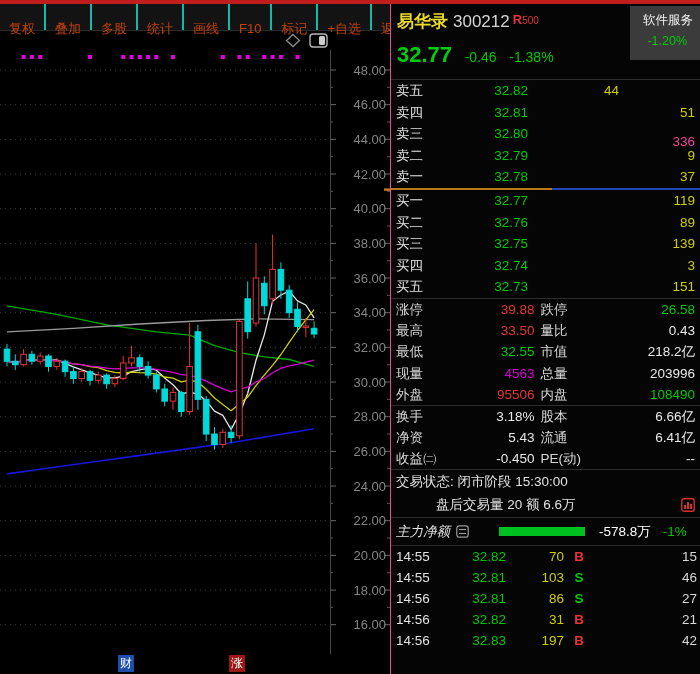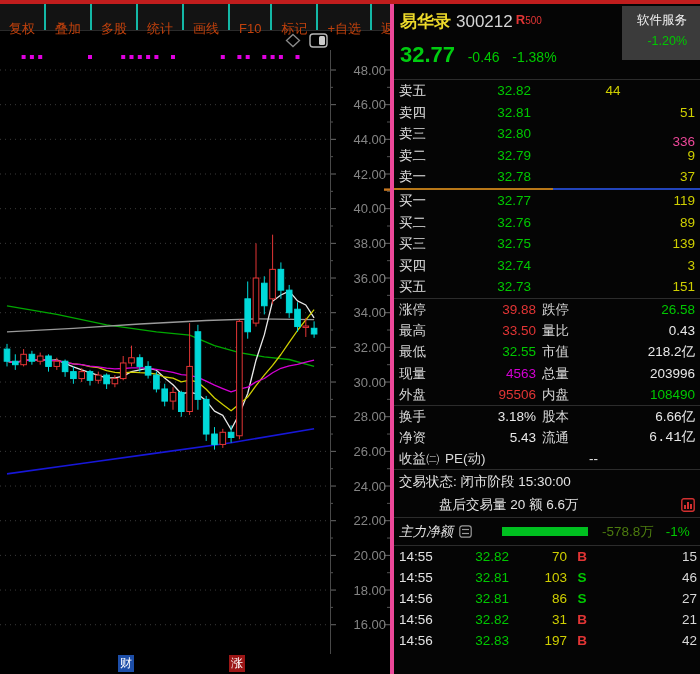--- a/index.html
+++ b/index.html
@@ -13,31 +13,31 @@
   .tb-btn{flex:0 0 auto;padding:12px 9px;line-height:26px;font-size:13px;color:#c2410c;
           border-right:2px solid #14b8a6;cursor:default;white-space:nowrap;}
   .subbar{height:19px;display:flex;justify-content:flex-end;align-items:center;
           padding-right:62px;gap:8px;}
   .chart-wrap{position:absolute;top:46px;left:0;width:390px;height:604px;}
   .badges{position:absolute;top:650px;left:0;width:390px;height:20px;}
   .badge{position:absolute;top:1px;width:16px;height:17px;line-height:17px;text-align:center;
          font-size:12px;color:#fff;cursor:default;}
   
   .right-panel{position:absolute;top:4px;left:390px;width:310px;height:670px;background:#050505;
-               border-left:4px solid #ec4899;color:#e0e0e0;font-size:13px;overflow:hidden;}
+               border-left:1px solid #ec4899;color:#e0e0e0;font-size:13px;overflow:hidden;}
   .rp-header{position:relative;height:76px;border-bottom:1px solid #2c2c2c;padding:6px 6px 0 6px;}
   .hd-line1{height:26px;white-space:nowrap;}
   .stock-name{color:#ecd92a;font-size:17px;font-weight:bold;}
   .stock-code{color:#d5d5d5;font-size:17px;margin-left:5px;}
   .stock-tag{color:#e23535;font-size:13px;font-weight:bold;vertical-align:3px;margin-left:3px;}
   .stock-tag2{color:#e23535;font-size:10px;vertical-align:3px;}
   .hd-line2{height:30px;margin-top:6px;white-space:nowrap;}
   .big-price{color:#00cc10;font-size:22px;font-weight:bold;}
   .chg{color:#00c800;font-size:14px;margin-left:9px;}
-  .industry-box{position:absolute;top:2px;right:0;width:78px;height:54px;background:#3b3b3b;
+  .industry-box{position:absolute;top:2px;right:0;width:70px;height:54px;background:#3b3b3b;
                 padding:4px 13px;text-align:right;}
   .industry-name{color:#f0f0f0;font-size:12.5px;line-height:20px;white-space:nowrap;}
   .industry-chg{color:#00c800;font-size:12.5px;line-height:22px;}
   .ob-row{display:grid;grid-template-columns:52px 80px 1fr;height:21.6px;line-height:21.6px;
           padding:0 5px;cursor:default;}
   .ob-label{color:#e2e2e2;font-size:13.5px;}
   .ob-price{text-align:right;font-size:13.5px;}
   .ob-vol{text-align:right;font-size:13.5px;}
   .wb-bar{height:2px;display:flex;}
   .wb-left{background:#b87818;}
@@ -47,21 +47,21 @@
           padding:0 5px;font-size:13.5px;}
   .st-label{color:#d8d8d8;}
   .st-val{text-align:right;padding-right:6px;}
   .st-val2{text-align:right;}
   .status-row{height:23px;line-height:23px;padding:0 5px;font-size:13.5px;color:#e2e2e2;white-space:nowrap;}
   .after-row{height:24px;line-height:24px;padding:0 5px;font-size:13.5px;color:#e2e2e2;
              display:flex;justify-content:space-between;align-items:center;margin-left:40px;}
   .mf-row{height:27px;display:flex;align-items:center;padding:0 5px;gap:6px;}
   .mf-label{color:#e2e2e2;font-size:13.5px;font-style:italic;}
   .mf-bar{width:86px;height:9px;background:#00c020;margin-left:24px;}
-  .mf-val{color:#4d7c0f;font-size:13.5px;margin-left:8px;}
+  .mf-val{color:#ffffff;font-size:13.5px;margin-left:8px;}
   .mf-pct{color:#00c800;font-size:13.5px;margin-left:6px;}
   .tick-row{display:grid;grid-template-columns:46px 64px 58px 30px 1fr;height:21px;line-height:21px;
             padding:0 3px 0 5px;font-size:13.5px;}
   .tk-time{color:#e2e2e2;}
   .tk-price{text-align:right;color:#00c800;}
   .tk-vol{text-align:right;color:#cfcf00;}
   .tk-bs{text-align:center;font-weight:bold;}
   .tk-ext{text-align:right;color:#d8d8d8;}
 </style>
 </head>
@@ -413,24 +413,25 @@
         <div class="st-row">
           <div class="st-label">换手</div>
           <div class="st-val" style="color: rgb(232, 232, 232);">3.18%</div>
           <div class="st-label">股本</div>
           <div class="st-val2" style="color: rgb(232, 232, 232);">6.66亿</div>
         </div>
         <div class="st-row">
           <div class="st-label">净资</div>
           <div class="st-val" style="color: rgb(232, 232, 232);">5.43</div>
           <div class="st-label">流通</div>
-          <div class="st-val2" style="color: rgb(232, 232, 232); font-family: Liberation Mono, monospace;">6.41亿</div>
+          <div class="st-val2" style="color: rgb(232, 232, 232);">6.41亿</div>
         </div>
         <div class="st-row">
           <div class="st-label">收益㈡</div>
+          <div class="st-val" style="color: rgb(232, 232, 232);">-0.450</div>
           <div class="st-label">PE(动)</div>
           <div class="st-val2" style="color: rgb(232, 232, 232);">--</div>
         </div>
       </div>
     <div class="divider"></div>
     <div class="status-row">交易状态: 闭市阶段 15:30:00</div>
     <div class="after-row">
       <span>盘后交易量 20 额 6.6万</span>
       <svg width="14" height="14">
         <rect x="0.8" y="0.8" width="12.4" height="12.4" rx="2" fill="none" stroke="#d23030" stroke-width="1.4"></rect>

